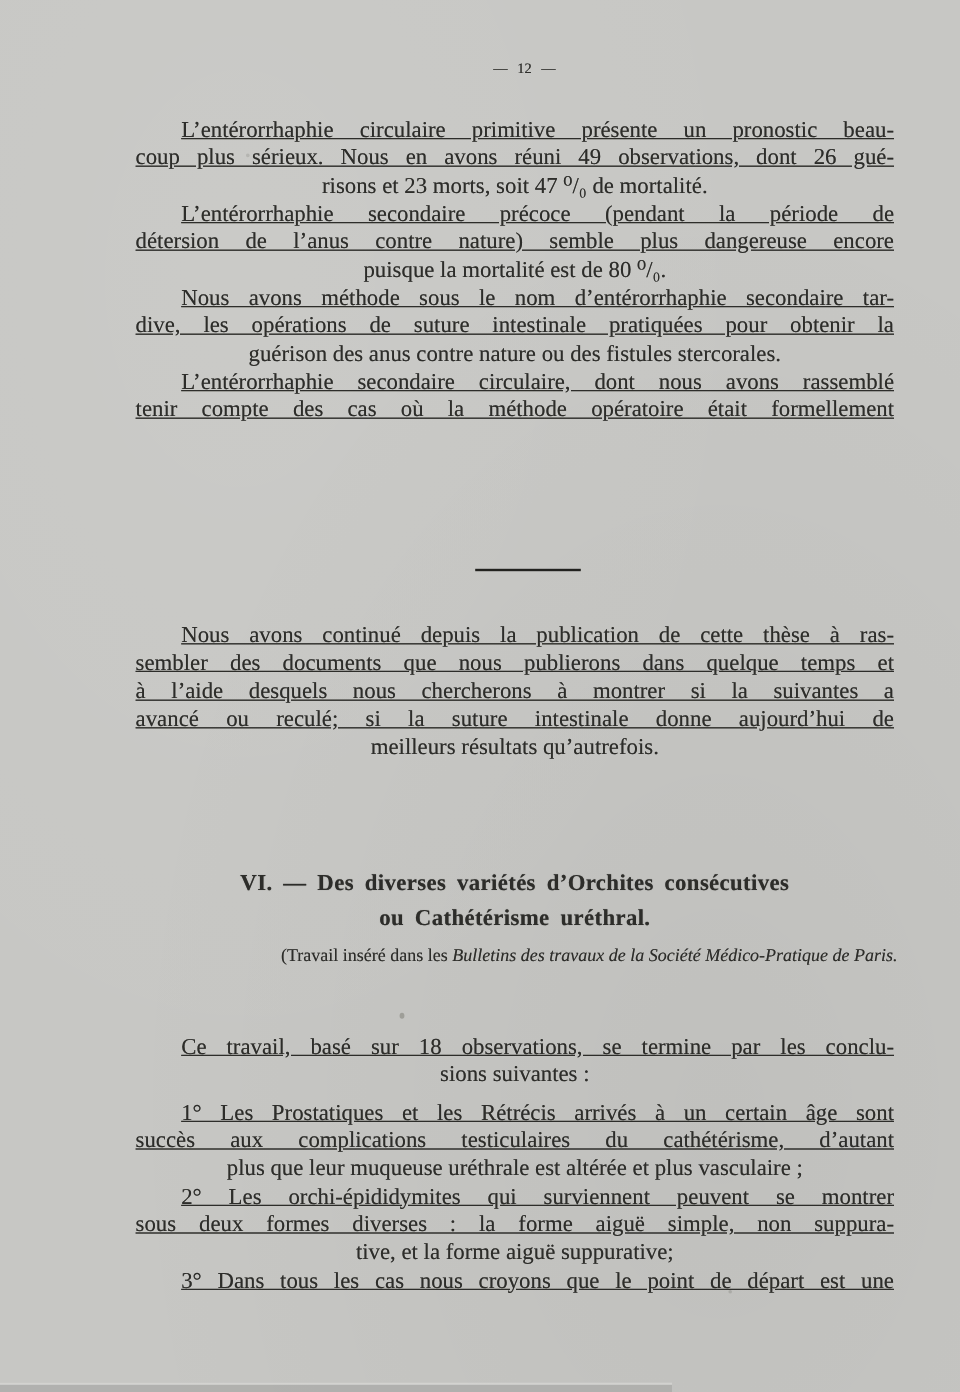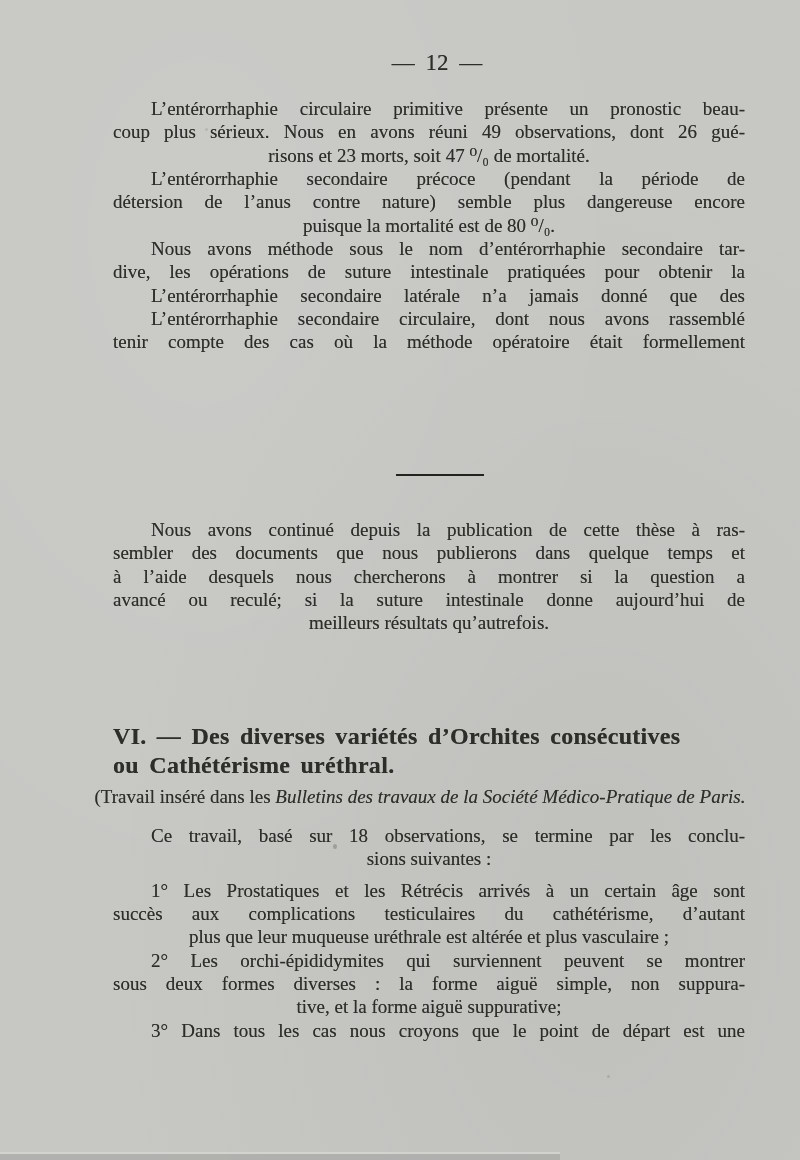--- a/index.html
+++ b/index.html
@@ -32,68 +32,69 @@
   }
   .line {
     line-height: 23.33px;
     white-space: normal;
     text-shadow: 0 0 0.5px rgba(42,42,38,0.55);
     text-align: center;
   }
   .line.just {
     text-align: justify;
     text-align-last: justify;
+    text-decoration: underline;
   }
   .line.indent {
     text-indent: 38px;
   }
 
   
   #page-number {
     left: 113px;
     top: 50px;
     width: 648px;
     text-align: center;
-    font-size: 23px;
+    font-size: 12px;
     word-spacing: 5px;
     text-shadow: 0 0 0.5px rgba(42,42,38,0.55);
   }
 
   
   #rule {
     left: 396px;
     top: 474px;
     width: 88px;
     height: 2px;
     background: #22221f;
   }
 
   
   #heading {
     left: 113px;
     top: 722px;
     width: 632px;
-    text-align: left;
+    text-align: center;
     font-weight: bold;
-    font-size: 24px;
+    font-size: 19px;
   }
   #heading .hline {
     line-height: 29px;
     word-spacing: 4px;
     letter-spacing: 0.3px;
     text-shadow: 0 0 0.6px rgba(42,42,38,0.6);
   }
 
   
   #citation {
     left: 92px;
     top: 787px;
     width: 656px;
-    text-align: center;
-    font-size: 19px;
+    text-align: right;
+    font-size: 15px;
   }
   #citation .cline {
     line-height: 20.5px;
     text-shadow: 0 0 0.4px rgba(42,42,38,0.5);
   }
   #citation .it { font-style: italic; }
 
   
   #bottom-strip {
     left: 0;
@@ -122,45 +123,45 @@
 
   <div id="block1" class="abs textblock" style="top:97px">
       <div class="line indent just">L’entérorrhaphie circulaire primitive présente un pronostic beau-</div>
       <div class="line just">coup plus sérieux. Nous en avons réuni 49 observations, dont 26 gué-</div>
       <div class="line">risons et 23 morts, soit 47 ⁰/₀ de mortalité.</div>
       <div class="line indent just">L’entérorrhaphie secondaire précoce (pendant la période de</div>
       <div class="line just">détersion de l’anus contre nature) semble plus dangereuse encore</div>
       <div class="line">puisque la mortalité est de 80 ⁰/₀.</div>
       <div class="line indent just">Nous avons méthode sous le nom d’entérorrhaphie secondaire tar-</div>
       <div class="line just">dive, les opérations de suture intestinale pratiquées pour obtenir la</div>
-      <div class="line indent just">L’entérorrhaphie secondaire latérale n’a jamais donné que des</div>
+      <div class="line">guérison des anus contre nature ou des fistules stercorales.</div>
       <div class="line indent just">L’entérorrhaphie secondaire circulaire, dont nous avons rassemblé</div>
       <div class="line just">tenir compte des cas où la méthode opératoire était formellement</div>
     </div>
 
   <div id="rule" class="abs"></div>
 
   <div id="block2" class="abs textblock" style="top:518px">
       <div class="line indent just">Nous avons continué depuis la publication de cette thèse à ras-</div>
       <div class="line just">sembler des documents que nous publierons dans quelque temps et</div>
-      <div class="line just">à l’aide desquels nous chercherons à montrer si la question a</div>
+      <div class="line just">à l’aide desquels nous chercherons à montrer si la suivantes a</div>
       <div class="line just">avancé ou reculé; si la suture intestinale donne aujourd’hui de</div>
       <div class="line">meilleurs résultats qu’autrefois.</div>
     </div>
 
   <div id="heading" class="abs">
     <div class="hline">VI. — Des diverses variétés d’Orchites consécutives</div>
     <div class="hline">ou Cathétérisme uréthral.</div>
   </div>
 
   <div id="citation" class="abs">
     <div class="cline"><span>(Travail inséré dans les </span><span class="it">Bulletins des travaux de la Société Médico-Pratique de Paris.</span></div>
   </div>
 
-  <div id="block3" class="abs textblock" style="top:824px">
+  <div id="block3" class="abs textblock" style="top:861px">
       <div class="line indent just">Ce travail, basé sur 18 observations, se termine par les conclu-</div>
       <div class="line">sions suivantes :</div>
       <div class="line indent just" style="margin-top: 8px;">1° Les Prostatiques et les Rétrécis arrivés à un certain âge sont</div>
       <div class="line just">succès aux complications testiculaires du cathétérisme, d’autant</div>
       <div class="line">plus que leur muqueuse uréthrale est altérée et plus vasculaire ;</div>
       <div class="line indent just">2° Les orchi-épididymites qui surviennent peuvent se montrer</div>
       <div class="line just">sous deux formes diverses : la forme aiguë simple, non suppura-</div>
       <div class="line">tive, et la forme aiguë suppurative;</div>
       <div class="line indent just">3° Dans tous les cas nous croyons que le point de départ est une</div>
     </div>

